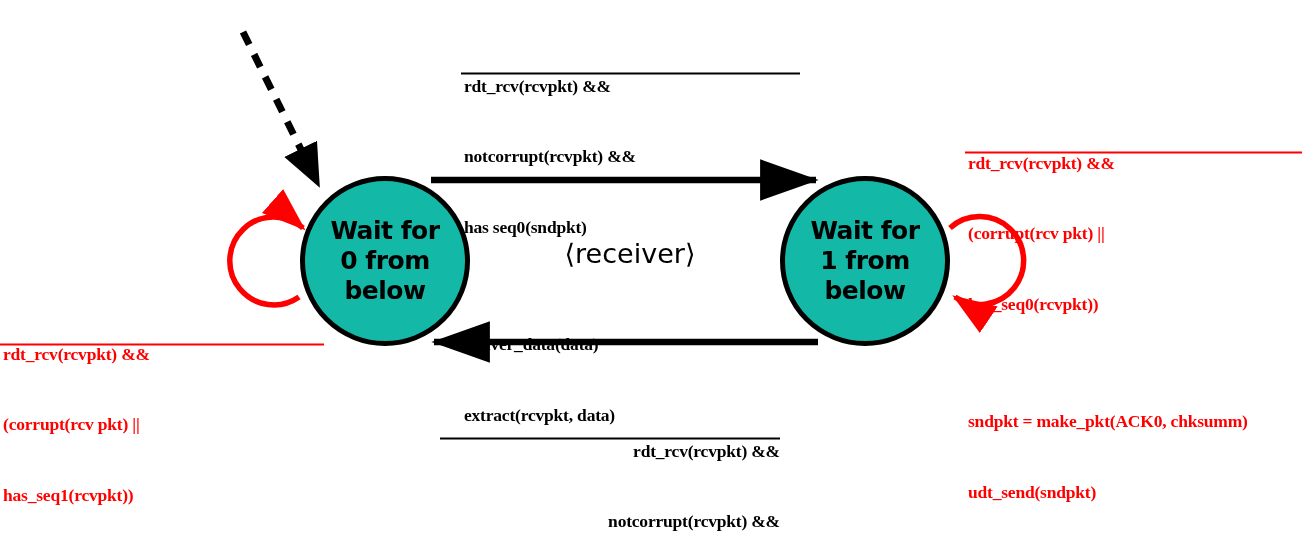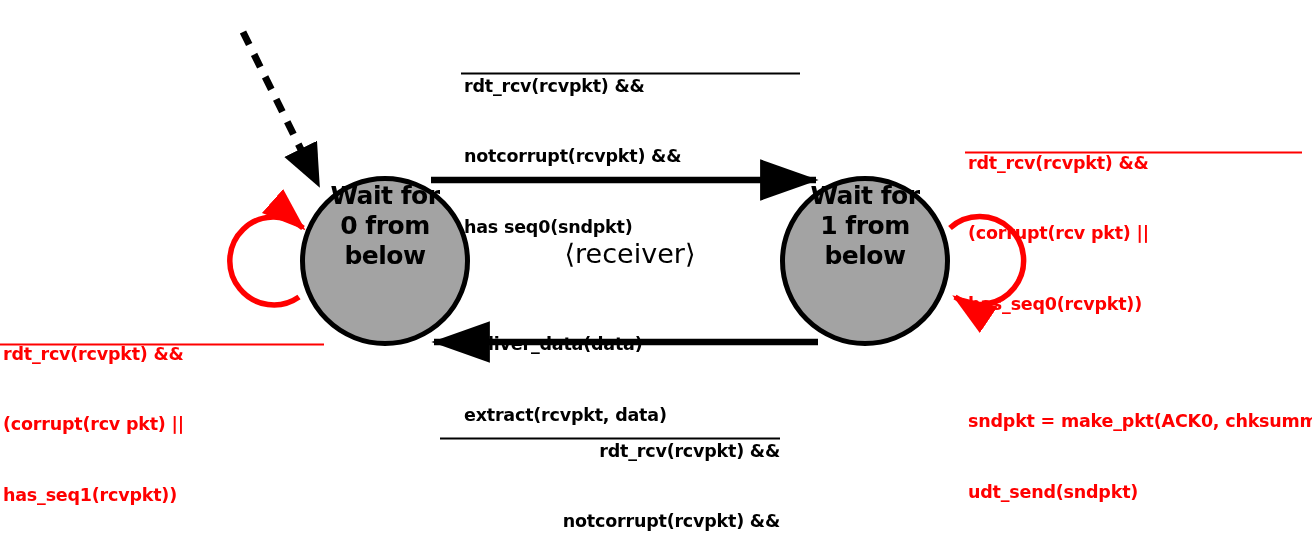--- a/index.html
+++ b/index.html
@@ -26,21 +26,21 @@
     position: absolute;
     font-family: "DejaVu Sans", "Liberation Sans", sans-serif;
     font-weight: bold;
     font-size: 17.5px;
     line-height: 23.5px;
     letter-spacing: -0.2px;
     white-space: pre;
     color: #000000;
   }
   .txtblock.red { color: #ff0000; }
-  .txtblock .line { display: block; }
+  .txtblock .line { display: block; font-family: Liberation Serif, serif; }
 
   
   #top-block { left: 464px; top: 4px; text-align: left; }
   #top-block .action-part { margin-top: 5px; }
 
   
   #bottom-block { left: 436px; top: 369px; width: 344px; text-align: right; }
 
   
   #left-block { left: 3px; top: 272px; text-align: left; }
@@ -48,24 +48,25 @@
   
   #right-block { left: 968px; top: 81px; text-align: left; }
   #right-block .action-part { margin-top: 6px; }
 
   
   .state {
     position: absolute;
     width: 170px;
     height: 170px;
     border-radius: 50%;
-    background: #a3a3a3;
+    background: #14b8a6;
     border: 5px solid #000000;
     box-sizing: border-box;
     display: flex;
+    align-items: center;
     justify-content: center;
   }
   .state-label {
     font-family: "DejaVu Sans", "Liberation Sans", sans-serif;
     font-weight: bold;
     font-size: 25px;
     line-height: 30px;
     text-align: center;
     color: #000000;
     letter-spacing: -0.5px;

